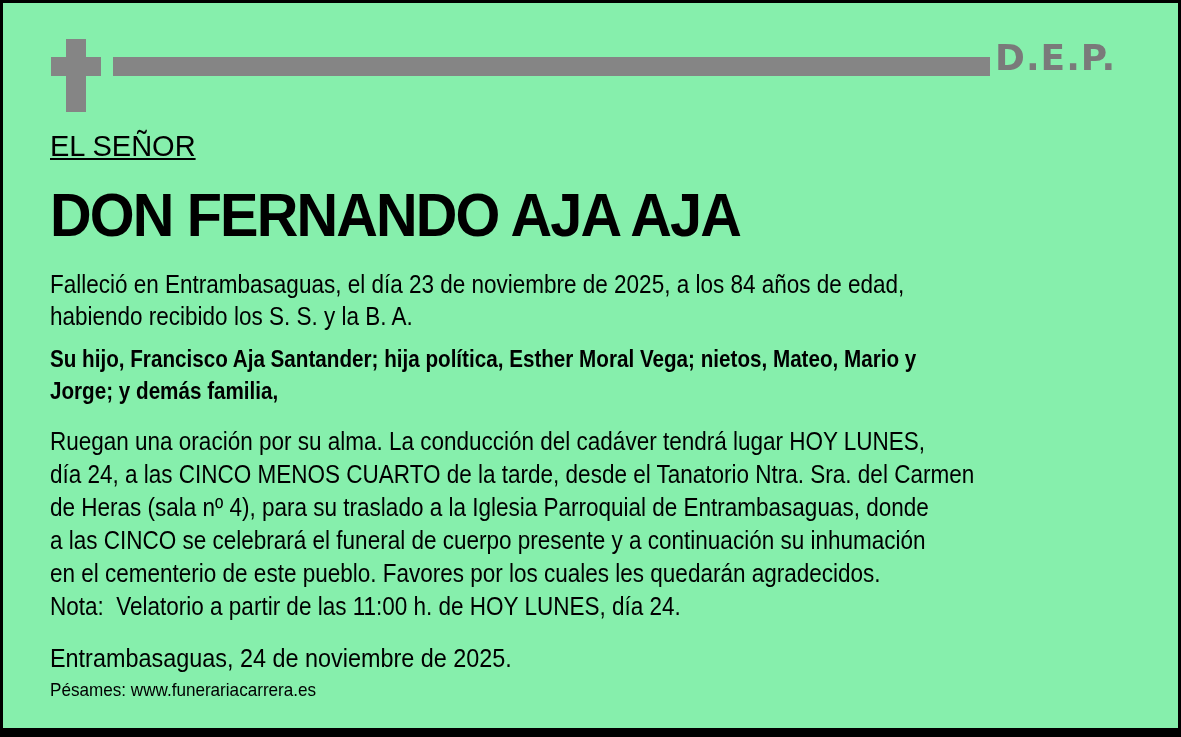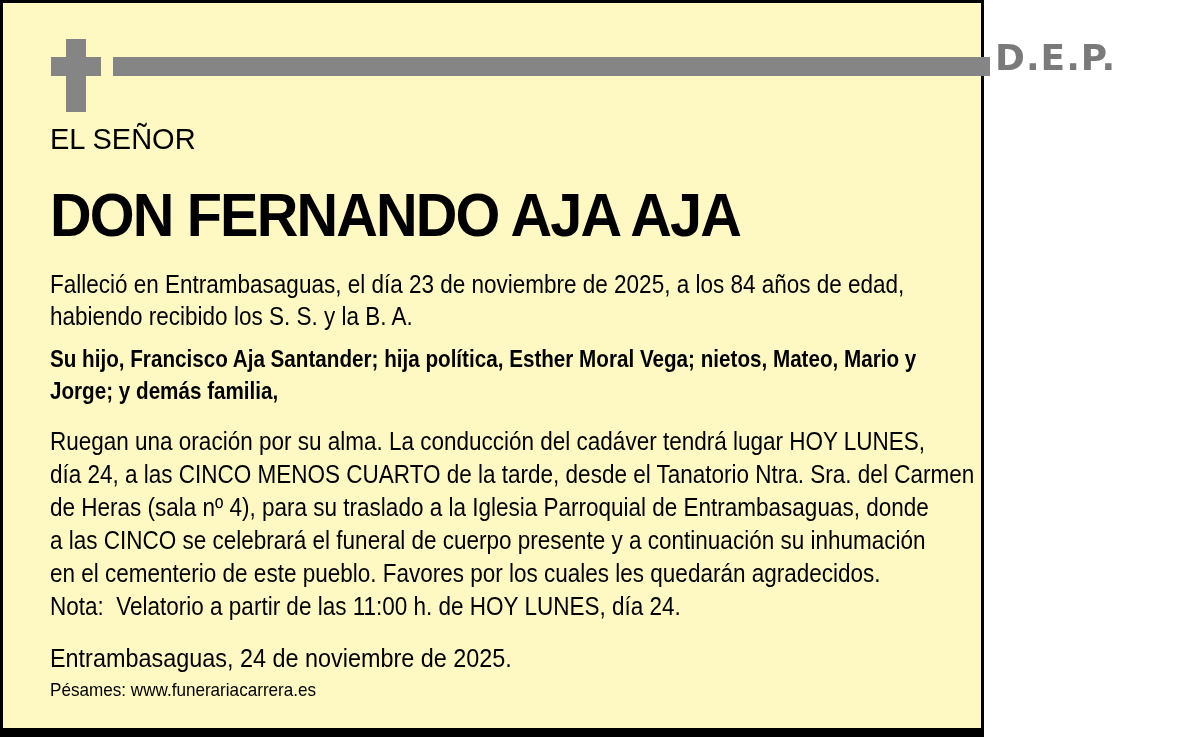--- a/index.html
+++ b/index.html
@@ -1,33 +1,33 @@
 <!DOCTYPE html>
 <html><head>
 <meta charset="utf-8">
 <style>
   html, body { margin: 0; padding: 0; background: #ffffff; }
   body { width: 1181px; height: 737px; position: relative; overflow: hidden; }
   .frame {
-    position: absolute; left: 0; top: 0; width: 984px; height: 737px;
+    position: absolute; left: 0; top: 0; width: 1181px; height: 737px;
     box-sizing: border-box;
     border-top: 3px solid #000; border-left: 3px solid #000;
     border-right: 3px solid #000; border-bottom: 9px solid #000;
-    background: #fef9c3;
+    background: #86efac;
   }
   .cross-v { position: absolute; left: 63px; top: 36px; width: 20px; height: 73px; background: #858585; }
   .cross-h { position: absolute; left: 48px; top: 54px; width: 50px; height: 19px; background: #858585; }
   .rule { position: absolute; left: 110px; top: 54px; width: 877px; height: 19px; background: #858585; }
   .dep {
     position: absolute; left: 992px; top: 34px;
     font-family: "DejaVu Sans", sans-serif; font-weight: bold;
     font-size: 36px; color: #7a7a7a; letter-spacing: 1px;
   }
   .txt { position: absolute; left: 47px; font-family: "Liberation Sans", sans-serif; color: #000; white-space: nowrap; }
-  .senor { top: 120px; font-size: 29px; }
+  .senor { top: 127px; font-size: 29px; text-decoration: underline; }
   .name {
     top: 176px; font-size: 62px; font-weight: bold; letter-spacing: -2px;
     transform: scaleX(0.93); transform-origin: left top;
   }
   .body-text { font-size: 25px; line-height: 32px; transform: scaleX(0.9); transform-origin: left top; }
   .p1 { top: 265px; }
   .p2 { top: 340px; font-weight: bold; font-size: 24px; line-height: 32px; transform: scaleX(0.86); }
   .p3 { top: 422px; line-height: 33px; }
   .date { top: 640px; font-size: 26px; transform: scaleX(0.9); transform-origin: left top; }
   .pesames { top: 676px; font-size: 19px; transform: scaleX(0.9); transform-origin: left top; }

